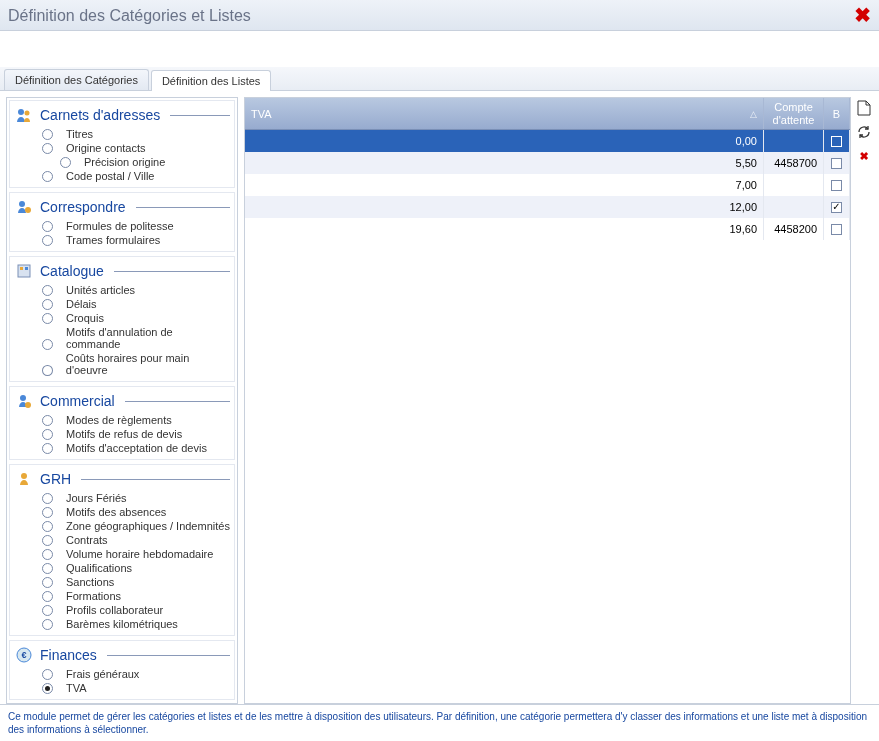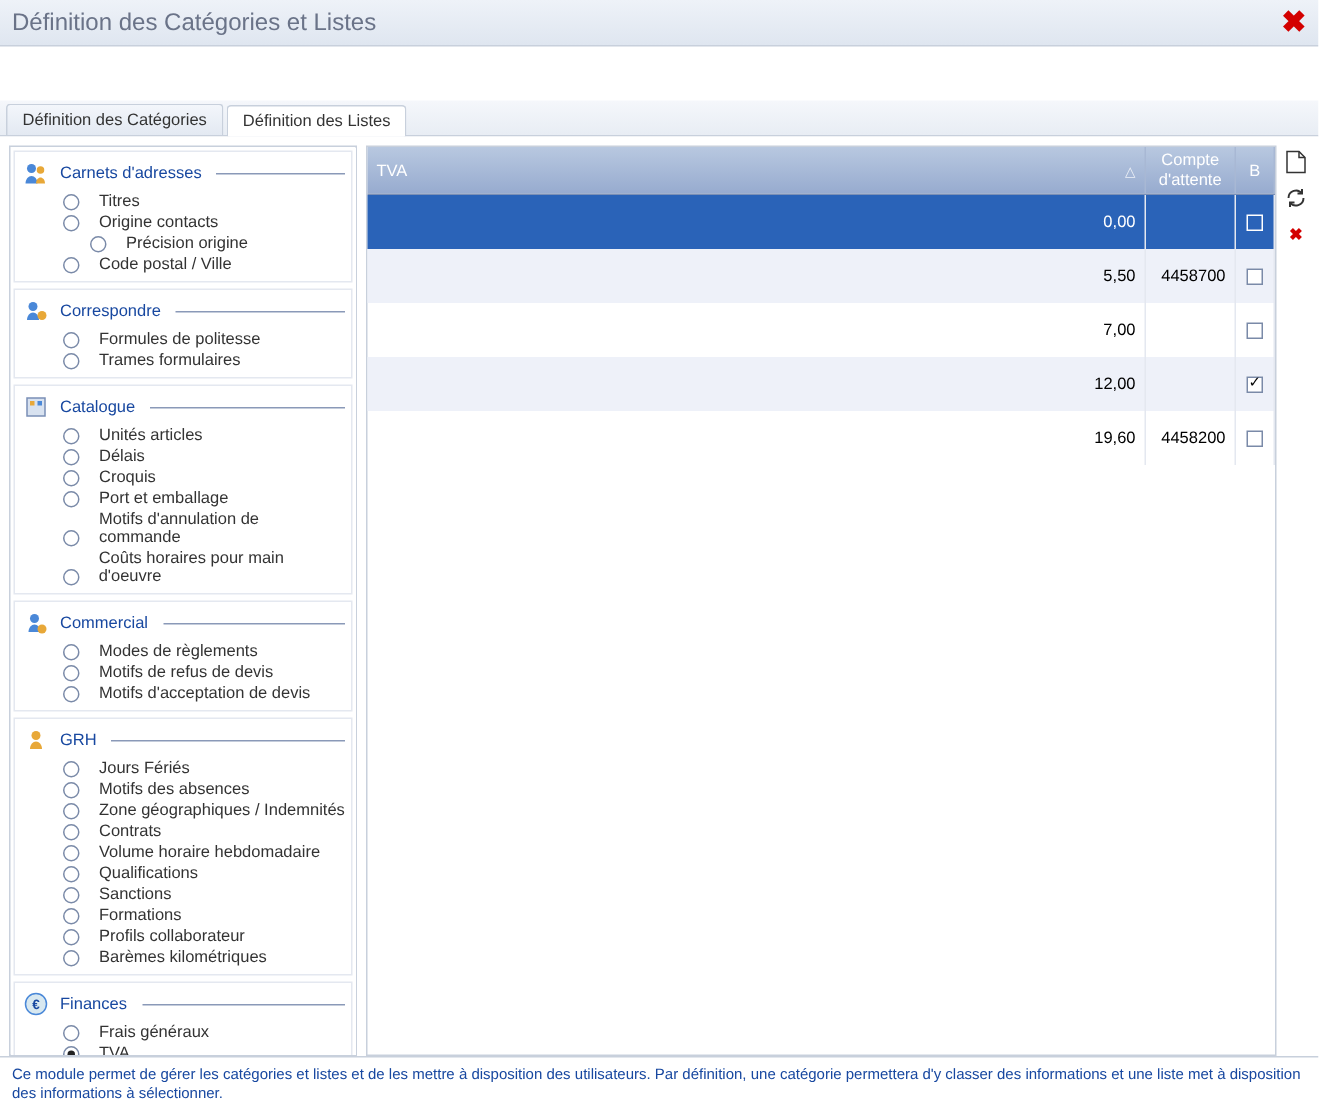--- a/index.html
+++ b/index.html
@@ -58,21 +58,21 @@
   display: flex;
   align-items: center;
   gap: 6px;
   margin-bottom: 2px;
 }
 .group-icon {
   width: 20px; height: 20px; display: inline-flex; align-items: center; justify-content: center;
 }
 .group-title {
   color: #1848a0;
-  font-size: 11px;
+  font-size: 14px;
 }
 .group-line {
   flex: 1;
   height: 1px;
   background: #8a99b8;
   margin-left: 4px;
 }
 .radio-item {
   display: flex;
   align-items: flex-end;
@@ -99,21 +99,21 @@
 .th {
   display: flex; align-items: center; justify-content: center;
   border-right: 1px solid #a8b8d4;
   padding: 2px 6px;
   position: relative;
 }
 .th.tva { flex: 1; justify-content: flex-start; }
 .th.compte { width: 60px; text-align: center; line-height: 1.1; }
 .th.b { width: 26px; }
 .sort-icon { position: absolute; right: 6px; opacity: 0.8; font-size: 9px; }
-.tbody .tr { display: flex; height: 36px; align-items: stretch; }
+.tbody .tr { display: flex; height: 22px; align-items: stretch; }
 .tbody .tr.selected { background: #2a63b8; color: #fff; }
 .tbody .tr.alt { background: #eef1f9; }
 .td { display: flex; align-items: center; padding: 0 6px; border-right: 1px solid #e4e8f0; }
 .td.tva { flex: 1; justify-content: flex-end; }
 .td.compte { width: 60px; justify-content: flex-end; }
 .td.b { width: 26px; justify-content: center; }
 .chk {
   width: 11px; height: 11px; border: 1px solid #7a8aa8; background: #fff; display: inline-flex; align-items: center; justify-content: center;
 }
 .tr.selected .chk { background: #2a63b8; border-color:#fff; }
@@ -220,24 +220,20 @@
             <span class="radio"></span>
             <span>Unités articles</span>
           </div>
           <div class="radio-item">
             <span class="radio"></span>
             <span>Délais</span>
           </div>
           <div class="radio-item">
             <span class="radio"></span>
             <span>Croquis</span>
-          </div>
-          <div class="radio-item">
-            <span class="radio"></span>
-            <span>Port et emballage</span>
           </div>
           <div class="radio-item">
             <span class="radio"></span>
             <span>Motifs d'annulation de commande</span>
           </div>
           <div class="radio-item">
             <span class="radio"></span>
             <span>Coûts horaires pour main d'oeuvre</span>
           </div>
         </div>

